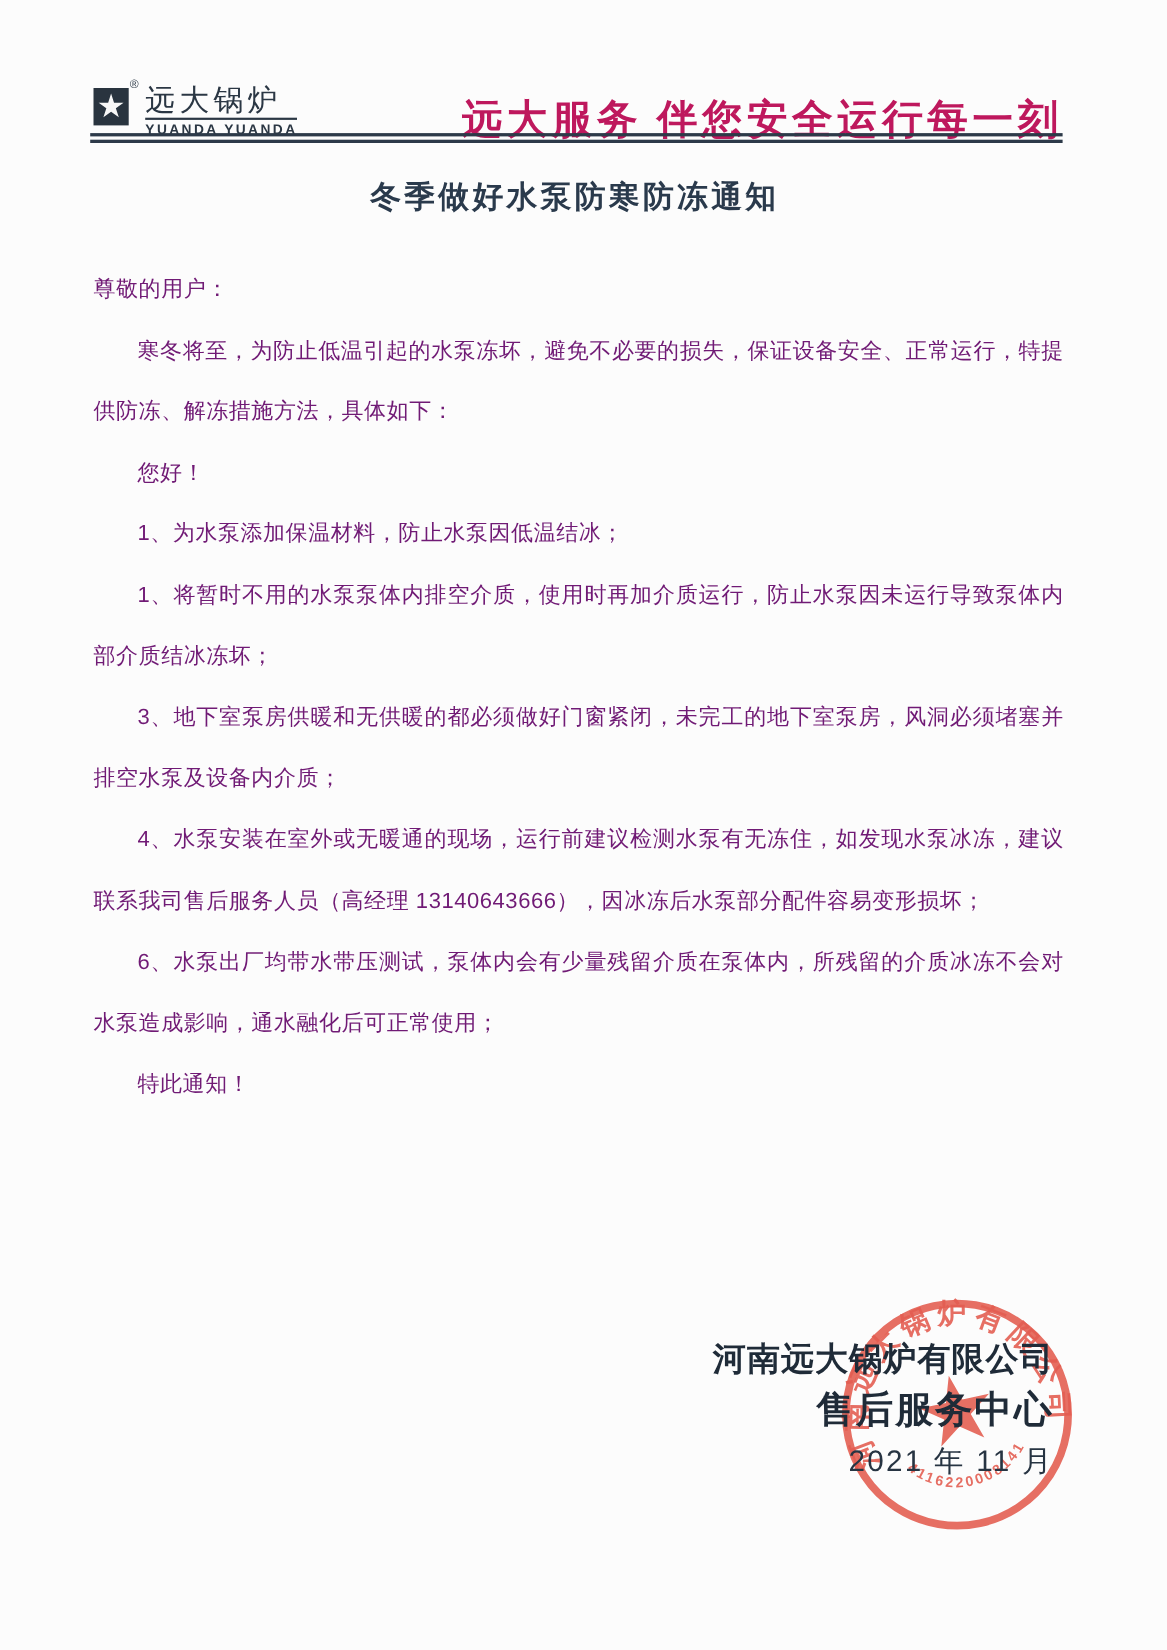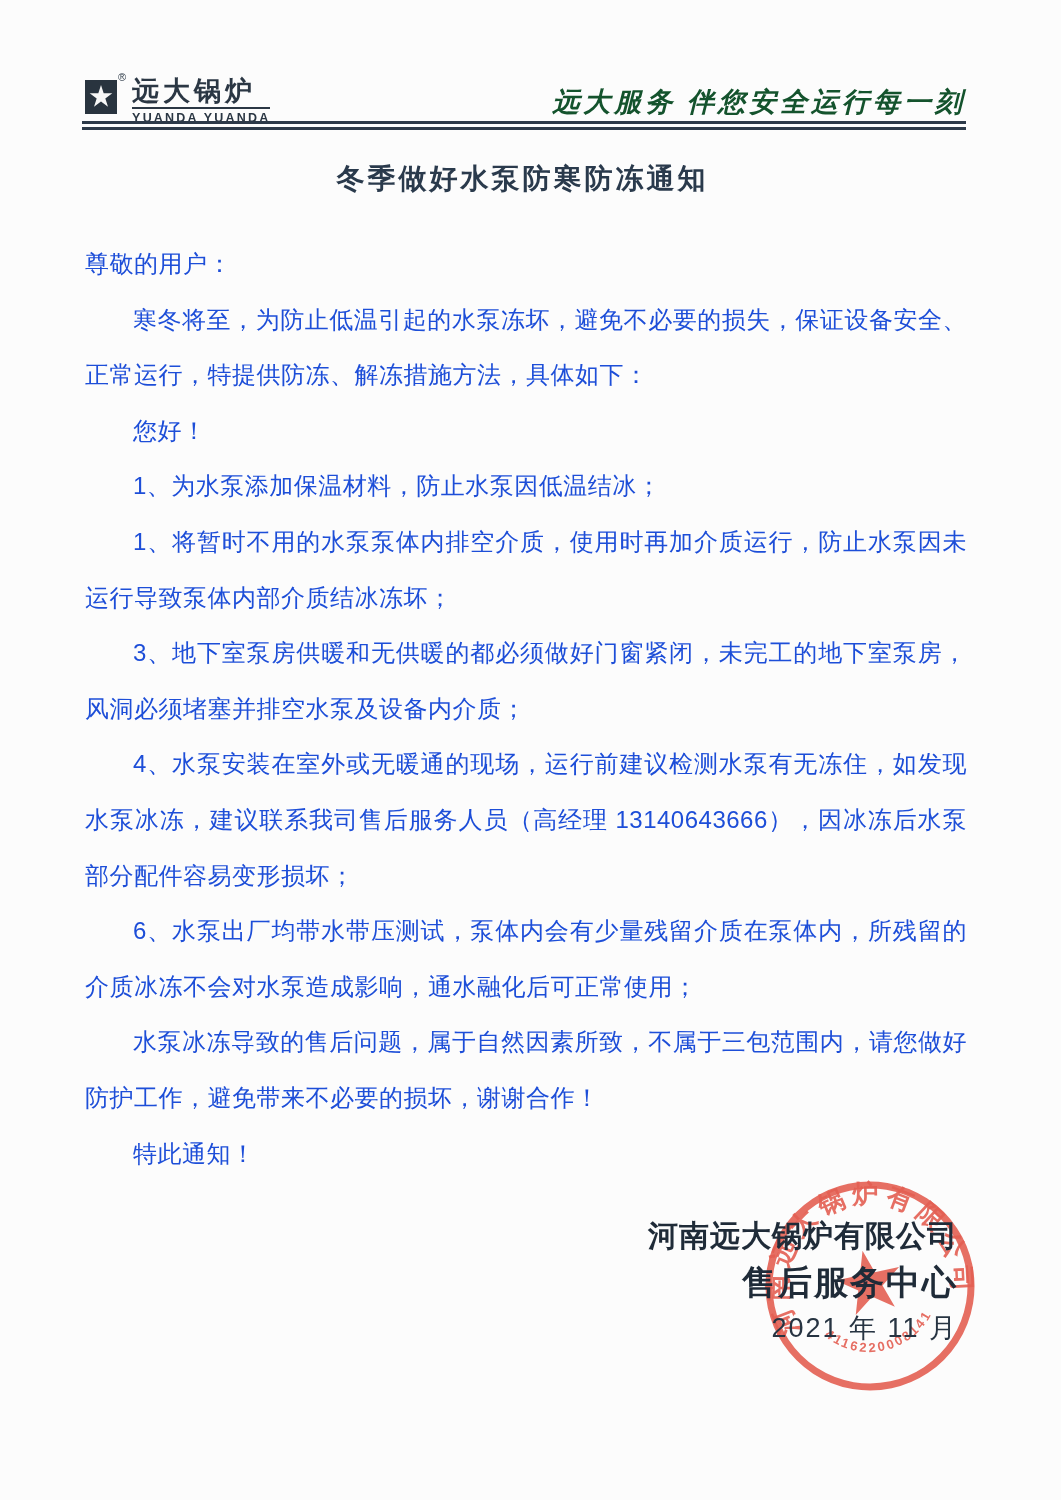--- a/index.html
+++ b/index.html
@@ -35,43 +35,42 @@
   }
   .registered-mark {
     font-size: 11px;
     color: #2c3947;
     margin: 2px 2px 0 1px;
     line-height: 1;
   }
   .logo-text { margin-left: 4px; margin-top: 8px; }
   .brand-cn {
     font-size: 27px;
-    font-weight: 700;
+    font-weight: 400;
     color: #2b3744;
     letter-spacing: 4px;
     line-height: 1.0;
     border-bottom: 2px solid #2b3744;
     padding-bottom: 2px;
   }
   .brand-en {
     font-size: 12.5px;
     font-weight: 700;
     color: #2b3744;
     letter-spacing: 2.2px;
     margin-top: 2px;
   }
   .slogan {
     position: absolute;
     right: 95px;
     top: 84px;
-    font-size: 27px;
+    font-size: 37px;
     font-weight: 700;
-    font-style: italic;
     letter-spacing: 4px;
-    color: #14532d;
+    color: #be185d;
     font-family: "Liberation Serif", "DejaVu Serif", serif;
   }
   .header-rule {
     position: absolute;
     left: 82px;
     top: 121px;
     width: 884px;
     height: 9px;
     border-top: 3px solid #2d3a49;
     border-bottom: 3px solid #2d3a49;
@@ -89,23 +88,23 @@
     letter-spacing: 3px;
     color: #2a3a4c;
   }
 
   
   .doc-body {
     position: absolute;
     left: 85px;
     top: 236px;
     width: 882px;
-    font-size: 24px;
+    font-size: 20px;
     line-height: 55.6px;
-    color: #1d4ed8;
+    color: #701a75;
     text-align: justify;
     letter-spacing: 0.5px;
   }
   .doc-body p { margin: 0; }
   .doc-body p.indent { text-indent: 2em; }
 
   
   .signature {
     position: absolute;
     right: 103px;
@@ -172,21 +171,20 @@
 
   <main class="doc-body">
     <p>尊敬的用户：</p>
     <p class="indent">寒冬将至，为防止低温引起的水泵冻坏，避免不必要的损失，保证设备安全、正常运行，特提供防冻、解冻措施方法，具体如下：</p>
     <p class="indent">您好！</p>
     <p class="indent">1、为水泵添加保温材料，防止水泵因低温结冰；</p>
     <p class="indent">1、将暂时不用的水泵泵体内排空介质，使用时再加介质运行，防止水泵因未运行导致泵体内部介质结冰冻坏；</p>
     <p class="indent">3、地下室泵房供暖和无供暖的都必须做好门窗紧闭，未完工的地下室泵房，风洞必须堵塞并排空水泵及设备内介质；</p>
     <p class="indent">4、水泵安装在室外或无暖通的现场，运行前建议检测水泵有无冻住，如发现水泵冰冻，建议联系我司售后服务人员（高经理 13140643666），因冰冻后水泵部分配件容易变形损坏；</p>
     <p class="indent">6、水泵出厂均带水带压测试，泵体内会有少量残留介质在泵体内，所残留的介质冰冻不会对水泵造成影响，通水融化后可正常使用；</p>
-    <p class="indent">水泵冰冻导致的售后问题，属于自然因素所致，不属于三包范围内，请您做好防护工作，避免带来不必要的损坏，谢谢合作！</p>
     <p class="indent">特此通知！</p>
   </main>
 
   <svg class="stamp" viewBox="0 0 228 228">
     <g transform="rotate(-12 114 114)">
       <circle cx="114" cy="114" r="101" fill="none" stroke="#e0493b" stroke-width="7" opacity="0.9"></circle>
       <path id="ringArc" d="M 40,152 A 83.2,83.2 0 1 1 188,152" fill="none"></path>
       <text font-size="26" font-weight="700" fill="#e0493b" letter-spacing="6" opacity="0.9" font-family="Liberation Sans, DejaVu Sans, sans-serif">
         <textPath href="#ringArc" startOffset="50%" text-anchor="middle">河南远大锅炉有限公司</textPath>
       </text>

